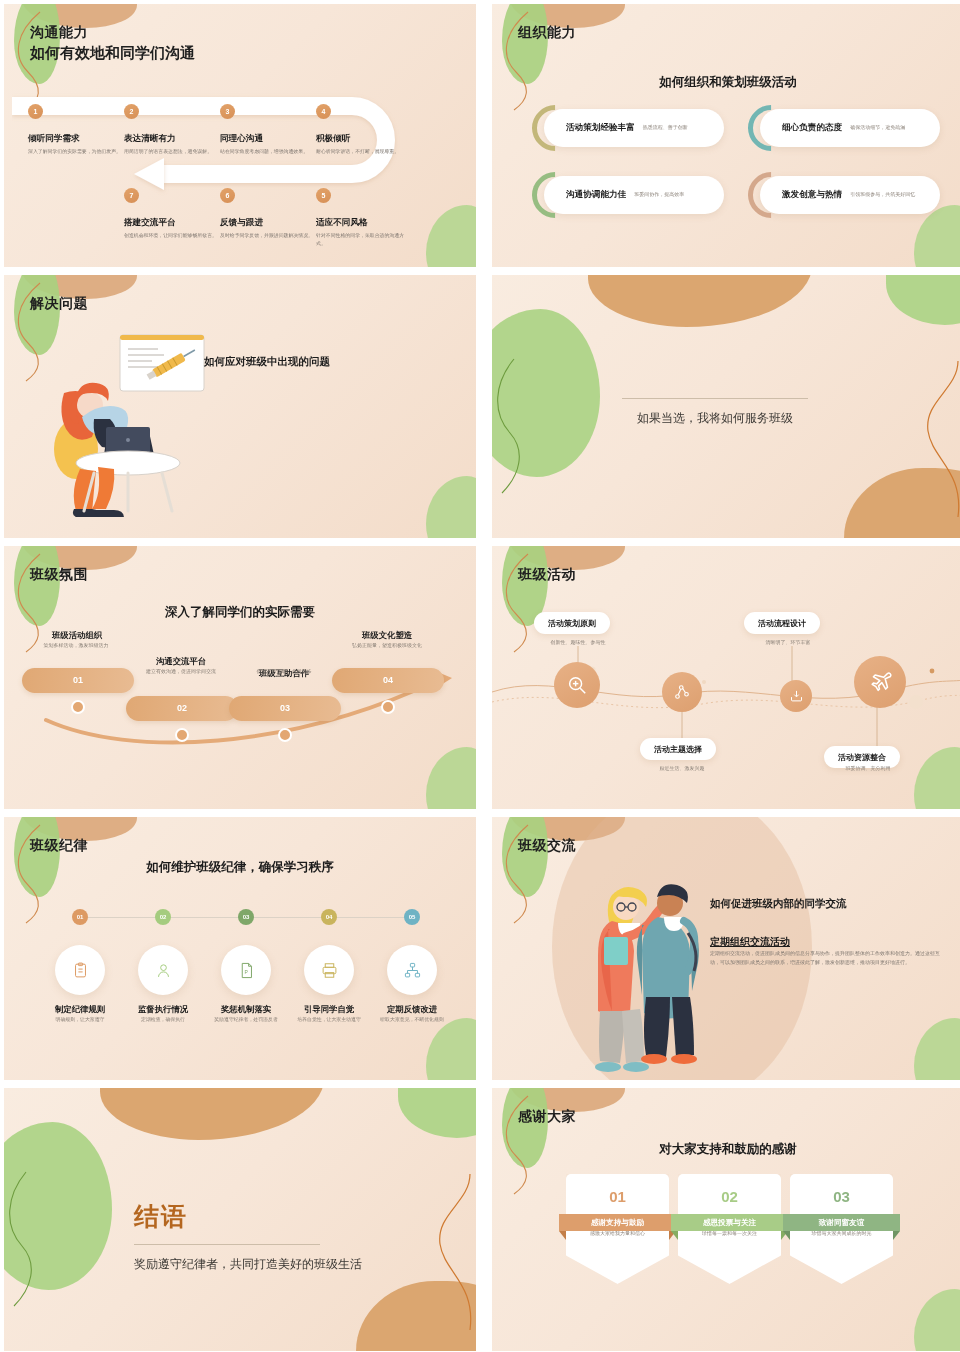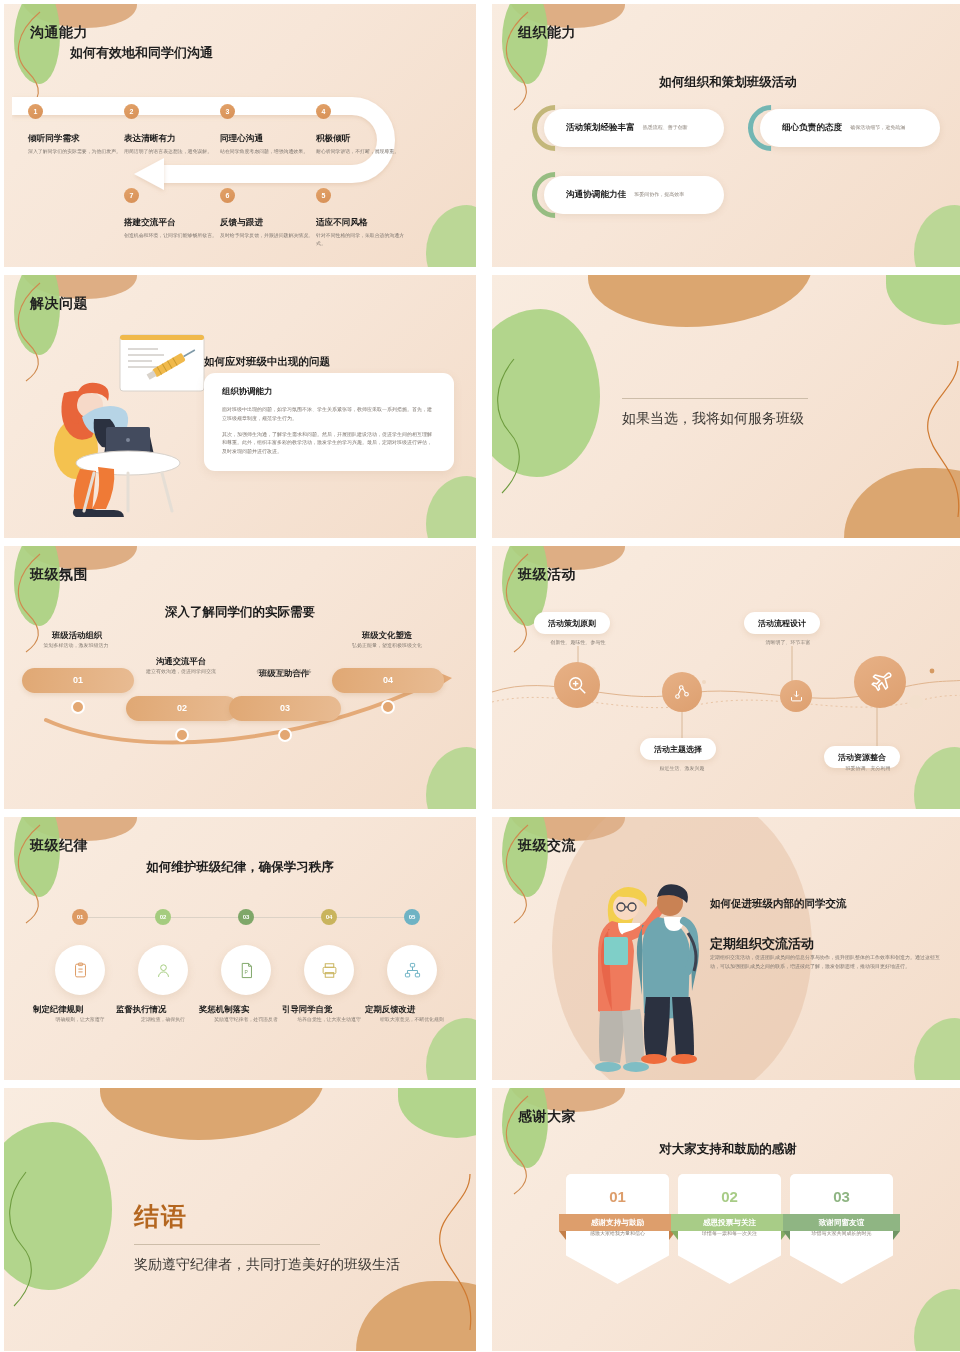--- a/index.html
+++ b/index.html
@@ -19,22 +19,22 @@
   .blob-tan-tl { width:115px; height:52px; left:18px; top:-28px;
     background:#dcab7e; border-radius:0 0 55% 70%; opacity:.95; }
   .curve-tl { position:absolute; left:6px; top:6px; width:70px; height:104px; }
   .blob-green-br { position:absolute; right:-24px; bottom:-34px;
     width:74px; height:96px; background:#b5d690;
     border-radius:55% 45% 40% 60% / 50% 55% 45% 50%; opacity:.9; }
 
   
   .kicker { position:absolute; left:26px; top:20px; font-size:14px;
     font-weight:bold; color:#1f1f1f; letter-spacing:.5px; z-index:6; }
-  .subk { position:absolute; left:26px; top:40px; font-size:13px;
-    font-weight:bold; color:#1f1f1f; z-index:6;margin-left:40px; }
+  .subk { position:absolute; left:26px; top:40px; font-size:15px;
+    font-weight:bold; color:#1f1f1f; z-index:6; }
   .center-title { position:absolute; left:0; right:0; text-align:center;
     font-size:12.5px; font-weight:bold; color:#1c1c1c; z-index:6; }
 
   
   .arrowpath { position:absolute; left:8px; top:84px; width:420px; height:128px; }
   .s1-node { position:absolute; z-index:5; width:96px; }
   .s1-badge { width:15px; height:15px; border-radius:50%;
     background:linear-gradient(160deg,#e2a269,#d79057); color:#fff;
     font-size:7px; line-height:15px; text-align:center; font-weight:bold;
     margin-bottom:14px; }
@@ -58,21 +58,21 @@
   .card3 { position:absolute; left:200px; top:98px; width:250px; height:98px;
     background:#fff; border-radius:11px; z-index:5; padding:13px 18px;
     box-shadow:0 3px 10px rgba(150,110,70,.10); }
   .card3 h4 { font-size:8.4px; color:#1c1c1c; margin-bottom:8px; }
   .card3 p { font-size:5px; color:#7d756e; line-height:1.75; margin-bottom:7px; }
 
   
   .hero { position:absolute; left:130px; top:112px; z-index:6; }
   .hero h1 { font-size:25px; color:#b4661f; letter-spacing:2px; }
   .hero .rule { width:186px; height:1px; background:#cdbda9; margin:11px 0 11px; }
-  .hero p { font-size:14px; color:#3a3733; }
+  .hero p { font-size:12px; color:#3a3733;text-align:center; }
   .hero-blob-green { position:absolute; left:-24px; top:34px; width:132px;
     height:168px; background:#b2d58c;
     border-radius:55% 45% 48% 52% / 48% 52% 48% 52%; }
   .hero-blob-tan { position:absolute; left:96px; top:-58px; width:224px;
     height:110px; background:#dba670; border-radius:0 0 56% 44%; }
   .hero-blob-tan2 { position:absolute; right:-44px; bottom:-56px; width:164px;
     height:126px; background:#dba670;
     border-radius:52% 48% 40% 60% / 60% 40% 52% 48%; }
   .hero-blob-green2 { position:absolute; right:-30px; top:-26px; width:108px;
     height:76px; background:#b2d58c; border-radius:0 0 50% 60%; }
@@ -101,31 +101,31 @@
     z-index:6; width:110px; }
 
   
   .tl-line { position:absolute; height:1px; background:#dcd2c6; z-index:3; }
   .tl-num { position:absolute; width:16px; height:16px; border-radius:50%;
     color:#fff; font-size:6px; font-weight:bold; line-height:16px;
     text-align:center; z-index:5; }
   .big-circ { position:absolute; width:50px; height:50px; border-radius:50%;
     background:#fff; z-index:5; box-shadow:0 3px 9px rgba(160,120,80,.15);
     display:flex; align-items:center; justify-content:center; }
-  .s7-h { position:absolute; width:94px; text-align:left; font-size:8.4px;
+  .s7-h { position:absolute; width:94px; text-align:center; font-size:8.4px;
     font-weight:bold; color:#1c1c1c; z-index:5; }
   .s7-d { position:absolute; width:88px; text-align:center; font-size:4.9px;
     color:#877e75; line-height:1.55; z-index:5; }
 
   
   .sw-bg { position:absolute; left:60px; top:-30px; width:260px; height:320px;
     background:rgba(225,183,149,.40); border-radius:50%; z-index:2; }
   .txt8 { position:absolute; left:218px; top:80px; width:230px; z-index:6; }
   .txt8 h3 { font-size:10.5px; color:#1c1c1c; margin-bottom:24px; }
-  .txt8 h4 { font-size:13px; color:#1c1c1c; margin-bottom:0; }
+  .txt8 h4 { font-size:10px; color:#1c1c1c; margin-bottom:0;text-decoration:underline; }
   .txt8 p { font-size:5px; color:#7d756e; line-height:1.8; }
 
   
   .banner { position:absolute; width:103px; z-index:5; }
   .bn-card { background:#fff; border-radius:5px 5px 0 0; width:103px;
     height:110px; text-align:center; padding-top:14px;
     box-shadow:0 2px 8px rgba(160,120,80,.12);
     clip-path:polygon(0 0,100% 0,100% 74%,50% 100%,0 74%); }
   .bn-num { font-size:15px; font-weight:bold; }
   .bn-rib { position:absolute; left:-7px; top:40px; width:117px; height:17px;
@@ -214,20 +214,25 @@
   </div>
   <div class="pill" style="left:268px;top:105px">
     <span class="pill-arc" style="border-color:#73b6b3"></span>
     <span class="pill-h">细心负责的态度</span>
     <span class="pill-d">确保活动细节，避免疏漏</span>
   </div>
   <div class="pill" style="left:52px;top:172px">
     <span class="pill-arc" style="border-color:#97bd82"></span>
     <span class="pill-h">沟通协调能力佳</span>
     <span class="pill-d">班委间协作，提高效率</span>
+  </div>
+  <div class="pill" style="left:268px;top:172px">
+    <span class="pill-arc" style="border-color:#d4a88c"></span>
+    <span class="pill-h">激发创意与热情</span>
+    <span class="pill-d">引领班级参与，共筑美好回忆</span>
   </div>
 </div>
 
 <div class="slide">
   <div class="blob blob-tan-tl"></div>
   <div class="blob blob-green-tl"></div>
   <svg class="curve-tl" viewBox="0 0 70 104">
     <path d="M30 2 C 6 22, 2 46, 18 62 C 34 78, 30 90, 16 100" fill="none" stroke="#cf8a4e" stroke-width="1.1"></path>
   </svg>
   <div class="blob-green-br"></div>
@@ -270,25 +275,20 @@
     <path d="M28 182 q-4 8 6 9 l20 0 q2-8 -8-9z" fill="#2b3140"></path>
     <path d="M50 183 q-2 8 8 8 l20 0 q0-8 -10-8z" fill="#2b3140"></path>
     <g stroke="#e5ded5" stroke-width="3" stroke-linecap="round">
       <line x1="48" y1="146" x2="38" y2="184"></line>
           <line x1="116" y1="146" x2="126" y2="184"></line>
       <line x1="82" y1="146" x2="82" y2="184"></line>
         </g>
   </svg>
 
   <div class="center-title" style="left:200px;right:auto;text-align:left;top:80px;font-size:10.5px">如何应对班级中出现的问题</div>
-  <div class="card3">
-    <h4>组织协调能力</h4>
-    <p>面对班级中出现的问题，如学习氛围不浓、学生关系紧张等，教师应采取一系列措施。首先，建立班级规章制度，规范学生行为。</p>
-    <p>其次，加强师生沟通，了解学生需求和问题。然后，开展团队建设活动，促进学生间的相互理解和尊重。此外，组织丰富多彩的教学活动，激发学生的学习兴趣。最后，定期对班级进行评估，及时发现问题并进行改进。</p>
-  </div>
 </div>
 
 <div class="slide">
   <div class="hero-blob-tan"></div>
   <div class="hero-blob-green"></div>
   <div class="hero-blob-green2"></div>
   <div class="hero-blob-tan2"></div>
   <svg style="position:absolute;left:-4px;top:82px;width:50px;height:140px" viewBox="0 0 50 140">
     <path d="M26 2 C 6 26, 4 56, 22 76 C 38 94, 32 118, 14 136" fill="none" stroke="#6d9b3e" stroke-width="1.1"></path>
   </svg>

